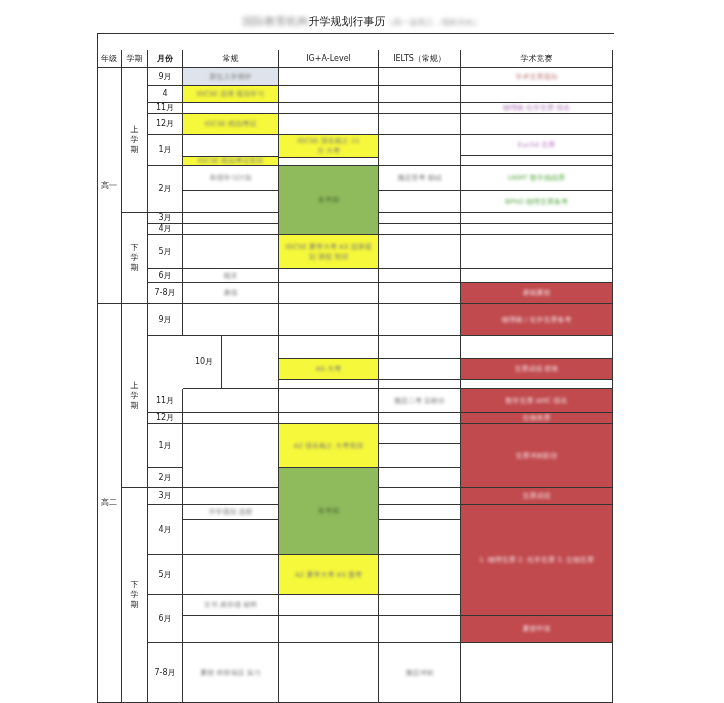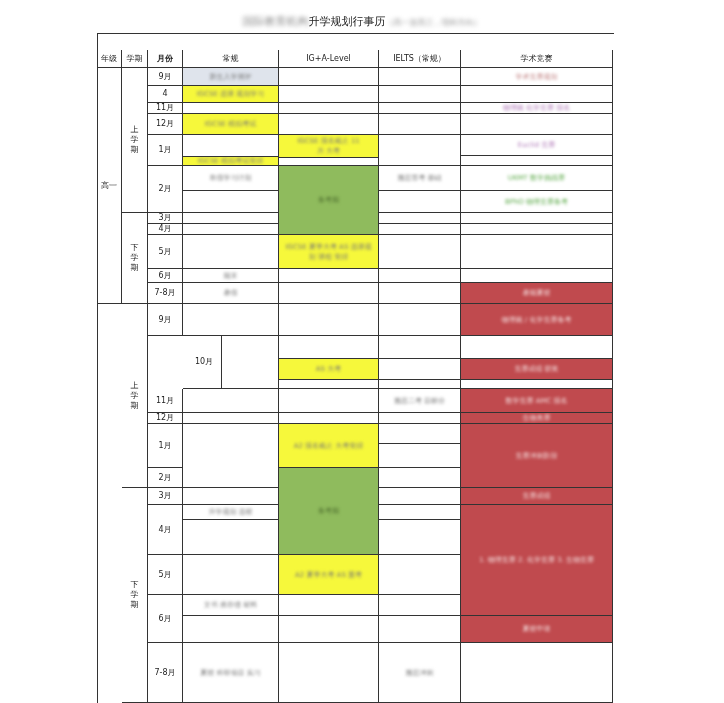--- a/index.html
+++ b/index.html
@@ -136,20 +136,21 @@
       <span class="txt-blur-g">BPhO 物理竞赛备考</span>
     </div>
   <div class="cell" style="left:461px;top:213px;width:152px;height:11px;"></div>
   <div class="cell" style="left:461px;top:224px;width:152px;height:11px;"></div>
   <div class="cell" style="left:461px;top:235px;width:152px;height:34px;"></div>
   <div class="cell" style="left:461px;top:269px;width:152px;height:14px;"></div>
   <div class="cell red" style="left:461px;top:283px;width:152px;height:21px;">
       <span class="txt-blur-w">暑期夏校</span>
     </div>
 
+  <div class="cell" style="left:97px;top:304px;width:25px;height:399px;">高二</div>
   <div class="cell" style="left:122px;top:304px;width:26px;height:184px;padding:0 5px;">上学期</div>
   <div class="cell" style="left:122px;top:488px;width:26px;height:215px;padding:0 5px;">下学期</div>
 
   <div class="cell" style="left:148px;top:304px;width:35px;height:32px;">9月</div>
   <div class="cell" style="left:148px;top:336px;width:35px;height:53px;margin-left:39px;">10月</div>
   <div class="cell" style="left:148px;top:389px;width:35px;height:24px;">11月</div>
   <div class="cell" style="left:148px;top:413px;width:35px;height:11px;">12月</div>
   <div class="cell" style="left:148px;top:424px;width:35px;height:44px;">1月</div>
   <div class="cell" style="left:148px;top:468px;width:35px;height:20px;">2月</div>
   <div class="cell" style="left:148px;top:488px;width:35px;height:17px;">3月</div>

